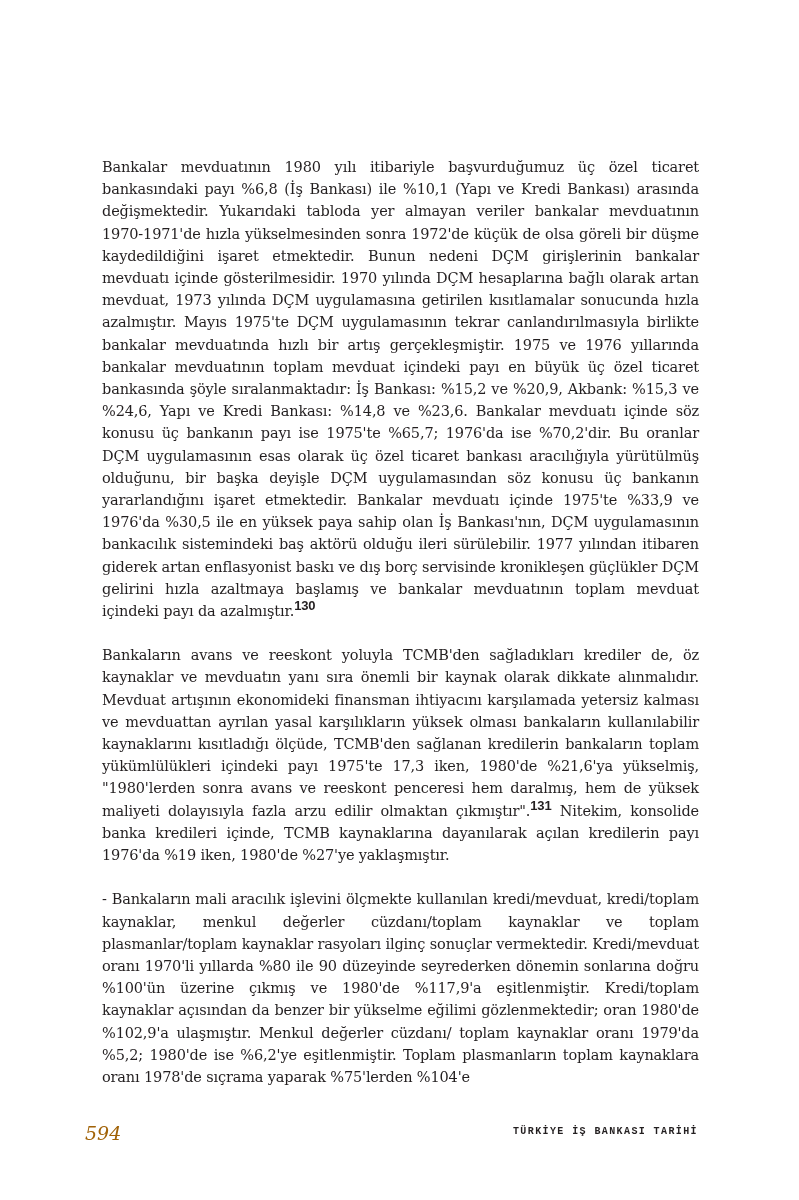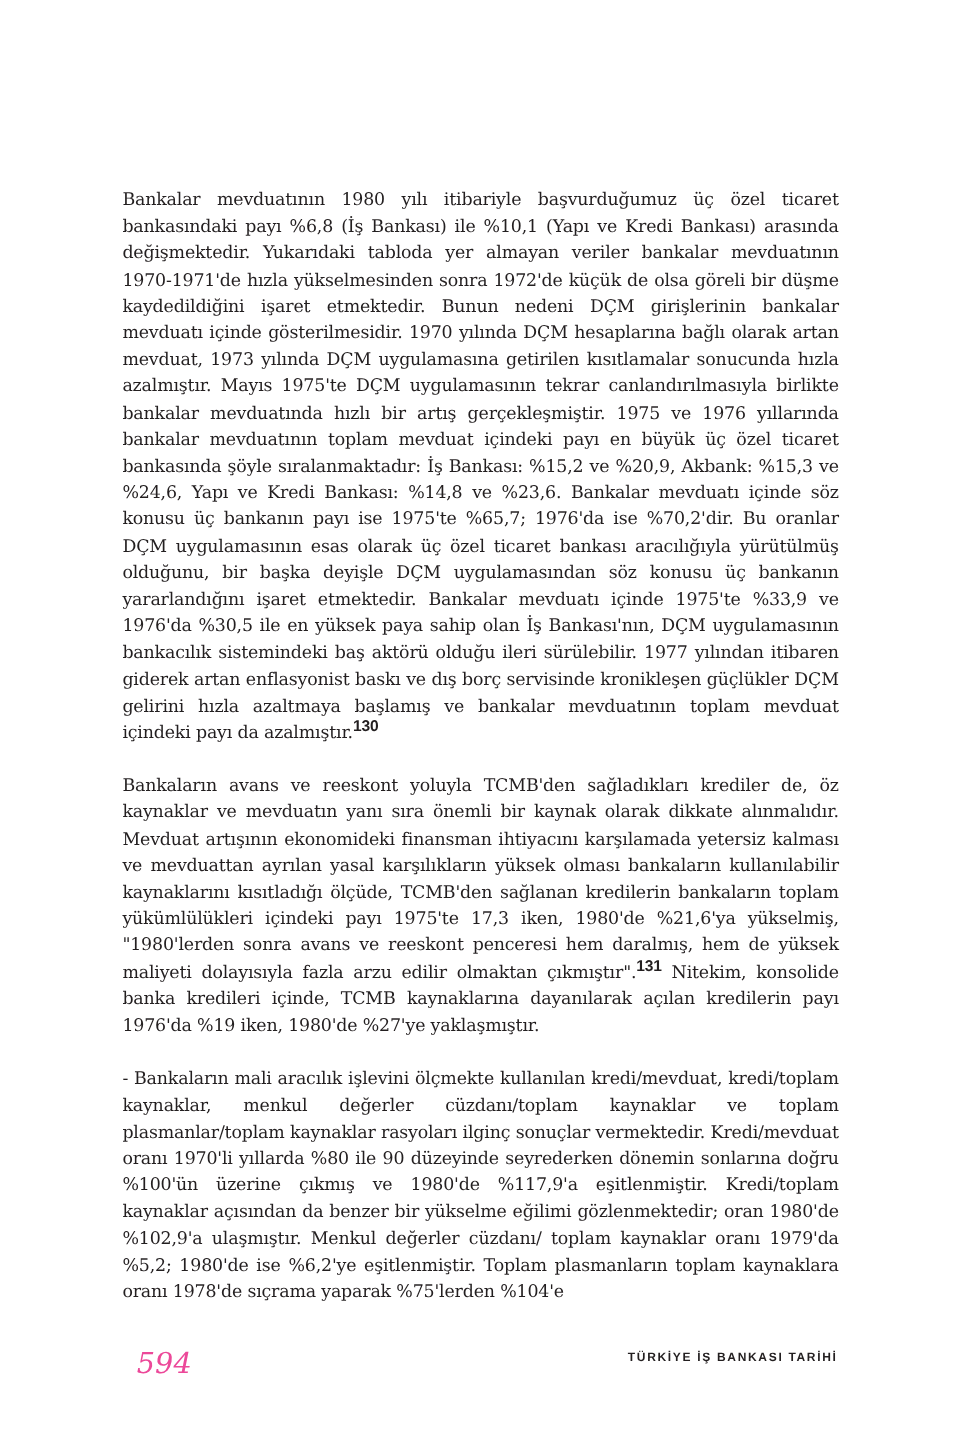--- a/index.html
+++ b/index.html
@@ -1,22 +1,22 @@
 <!DOCTYPE html>
 <html><head>
 <meta charset="utf-8">
 <style>
   html, body { margin: 0; padding: 0; background: #ffffff; }
   body { width: 799px; height: 1200px; position: relative; overflow: hidden; }
   .page { position: absolute; left: 102px; top: 156px; width: 597px; color: #231f20;
     font-family: "DejaVu Serif", "Liberation Serif", serif; font-size: 14.5px; line-height: 22.2px; }
   .para { margin: 0 0 22px 0; text-align: justify; letter-spacing: -0.15px; }
   .fn { font-family: "Liberation Sans", sans-serif; font-size: 13px; font-weight: bold; vertical-align: 6px; line-height: 0; }
-  .folio { position: absolute; left: 114px; top: 1122px; font-family: "DejaVu Serif", serif; font-style: italic; font-size: 24px; color: #ec4899; }
-  .running { position: absolute; right: 101px; top: 1126px; font-family: Liberation Sans, sans-serif; font-size: 10px; font-weight: bold; letter-spacing: 1.4px; color: #231f20; }
+  .folio { position: absolute; left: 85px; top: 1122px; font-family: "DejaVu Serif", serif; font-style: italic; font-size: 19px; color: #a16207; }
+  .running { position: absolute; right: 101px; top: 1126px; font-family: Liberation Mono, monospace; font-size: 10px; font-weight: bold; letter-spacing: 1.4px; color: #231f20; }
 </style>
 </head>
 <body>
 
 <div class="page">
   <p class="para"><span>Bankalar mevduatının 1980 yılı itibariyle başvurduğumuz üç özel ticaret bankasındaki payı %6,8 (İş Bankası) ile %10,1 (Yapı ve Kredi Bankası) arasında değişmektedir. Yukarıdaki tabloda yer almayan veriler bankalar mevduatının 1970-1971'de hızla yükselmesinden sonra 1972'de küçük de olsa göreli bir düşme kaydedildiğini işaret etmektedir. Bunun nedeni DÇM girişlerinin bankalar mevduatı içinde gösterilmesidir. 1970 yılında DÇM hesaplarına bağlı olarak artan mevduat, 1973 yılında DÇM uygulamasına getirilen kısıtlamalar sonucunda hızla azalmıştır. Mayıs 1975'te DÇM uygulamasının tekrar canlandırılmasıyla birlikte bankalar mevduatında hızlı bir artış gerçekleşmiştir. 1975 ve 1976 yıllarında bankalar mevduatının toplam mevduat içindeki payı en büyük üç özel ticaret bankasında şöyle sıralanmaktadır: İş Bankası: %15,2 ve %20,9, Akbank: %15,3 ve %24,6, Yapı ve Kredi Bankası: %14,8 ve %23,6. Bankalar mevduatı içinde söz konusu üç bankanın payı ise 1975'te %65,7; 1976'da ise %70,2'dir. Bu oranlar DÇM uygulamasının esas olarak üç özel ticaret bankası aracılığıyla yürütülmüş olduğunu, bir başka deyişle DÇM uygulamasından söz konusu üç bankanın yararlandığını işaret etmektedir. Bankalar mevduatı içinde 1975'te %33,9 ve 1976'da %30,5 ile en yüksek paya sahip olan İş Bankası'nın, DÇM uygulamasının bankacılık sistemindeki baş aktörü olduğu ileri sürülebilir. 1977 yılından itibaren giderek artan enflasyonist baskı ve dış borç servisinde kronikleşen güçlükler DÇM gelirini hızla azaltmaya başlamış ve bankalar mevduatının toplam mevduat içindeki payı da azalmıştır.</span><sup class="fn">130</sup></p>
   <p class="para"><span>Bankaların avans ve reeskont yoluyla TCMB'den sağladıkları krediler de, öz kaynaklar ve mevduatın yanı sıra önemli bir kaynak olarak dikkate alınmalıdır. Mevduat artışının ekonomideki finansman ihtiyacını karşılamada yetersiz kalması ve mevduattan ayrılan yasal karşılıkların yüksek olması bankaların kullanılabilir kaynaklarını kısıtladığı ölçüde, TCMB'den sağlanan kredilerin bankaların toplam yükümlülükleri içindeki payı 1975'te 17,3 iken, 1980'de %21,6'ya yükselmiş, "1980'lerden sonra avans ve reeskont penceresi hem daralmış, hem de yüksek maliyeti dolayısıyla fazla arzu edilir olmaktan çıkmıştır".</span><sup class="fn">131</sup><span> Nitekim, konsolide banka kredileri içinde, TCMB kaynaklarına dayanılarak açılan kredilerin payı 1976'da %19 iken, 1980'de %27'ye yaklaşmıştır.</span></p>
   <p class="para"><span>- Bankaların mali aracılık işlevini ölçmekte kullanılan kredi/mevduat, kredi/toplam kaynaklar, menkul değerler cüzdanı/toplam kaynaklar ve toplam plasmanlar/toplam kaynaklar rasyoları ilginç sonuçlar vermektedir. Kredi/mevduat oranı 1970'li yıllarda %80 ile 90 düzeyinde seyrederken dönemin sonlarına doğru %100'ün üzerine çıkmış ve 1980'de %117,9'a eşitlenmiştir. Kredi/toplam kaynaklar açısından da benzer bir yükselme eğilimi gözlenmektedir; oran 1980'de %102,9'a ulaşmıştır. Menkul değerler cüzdanı/ toplam kaynaklar oranı 1979'da %5,2; 1980'de ise %6,2'ye eşitlenmiştir. Toplam plasmanların toplam kaynaklara oranı 1978'de sıçrama yaparak %75'lerden %104'e</span></p>
 </div>
 

